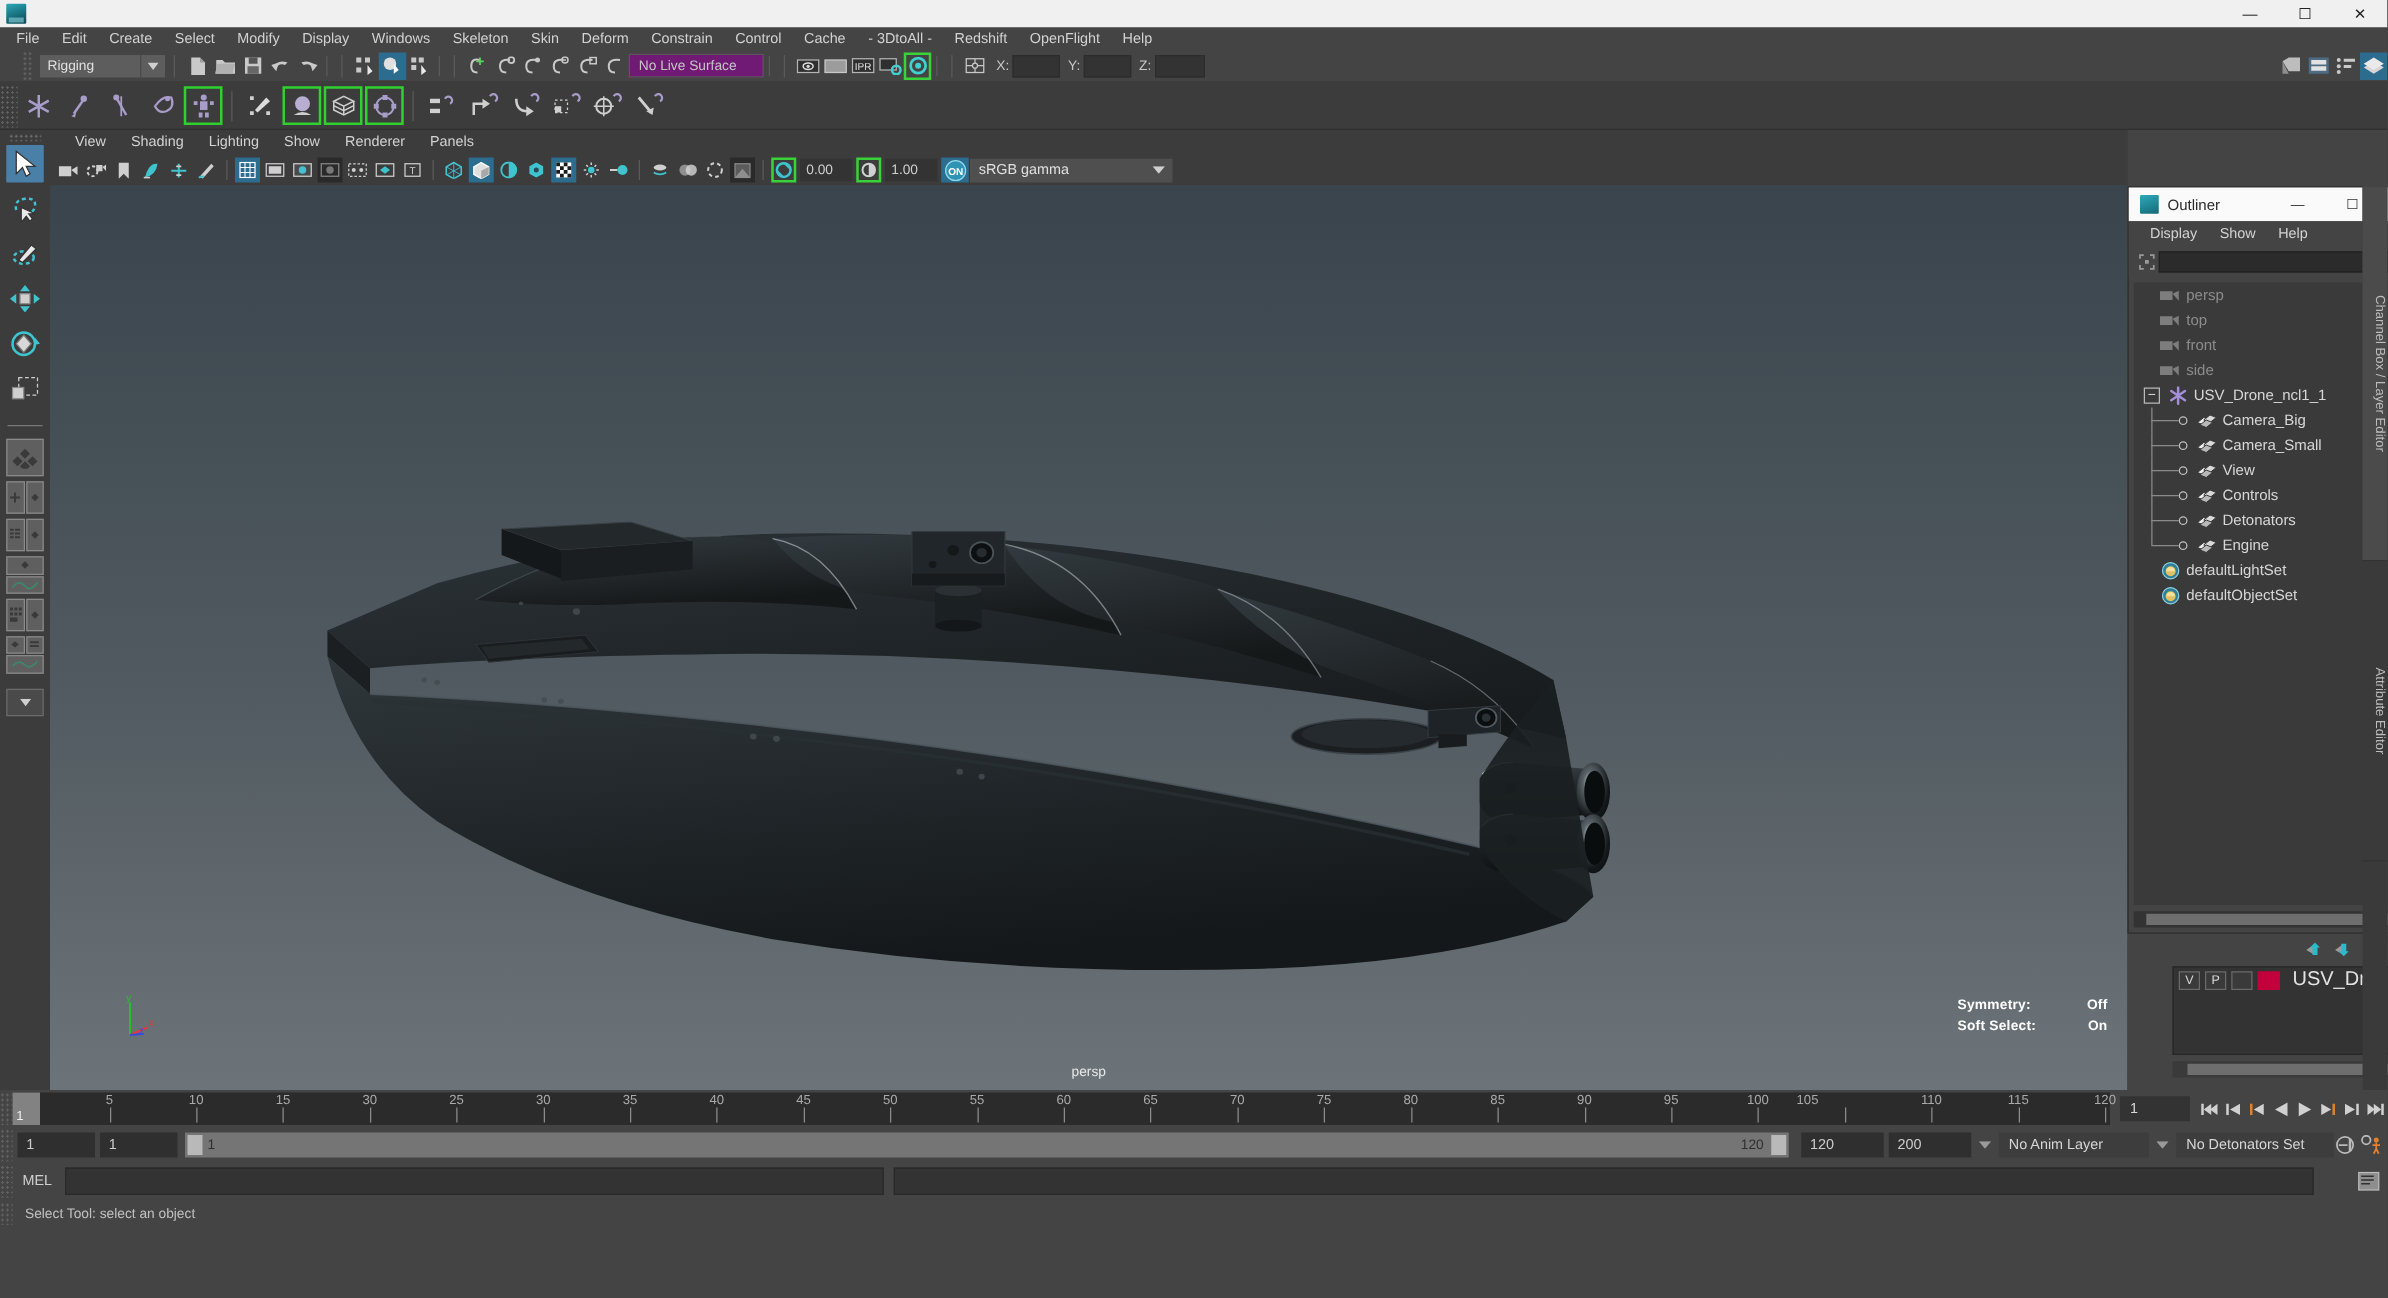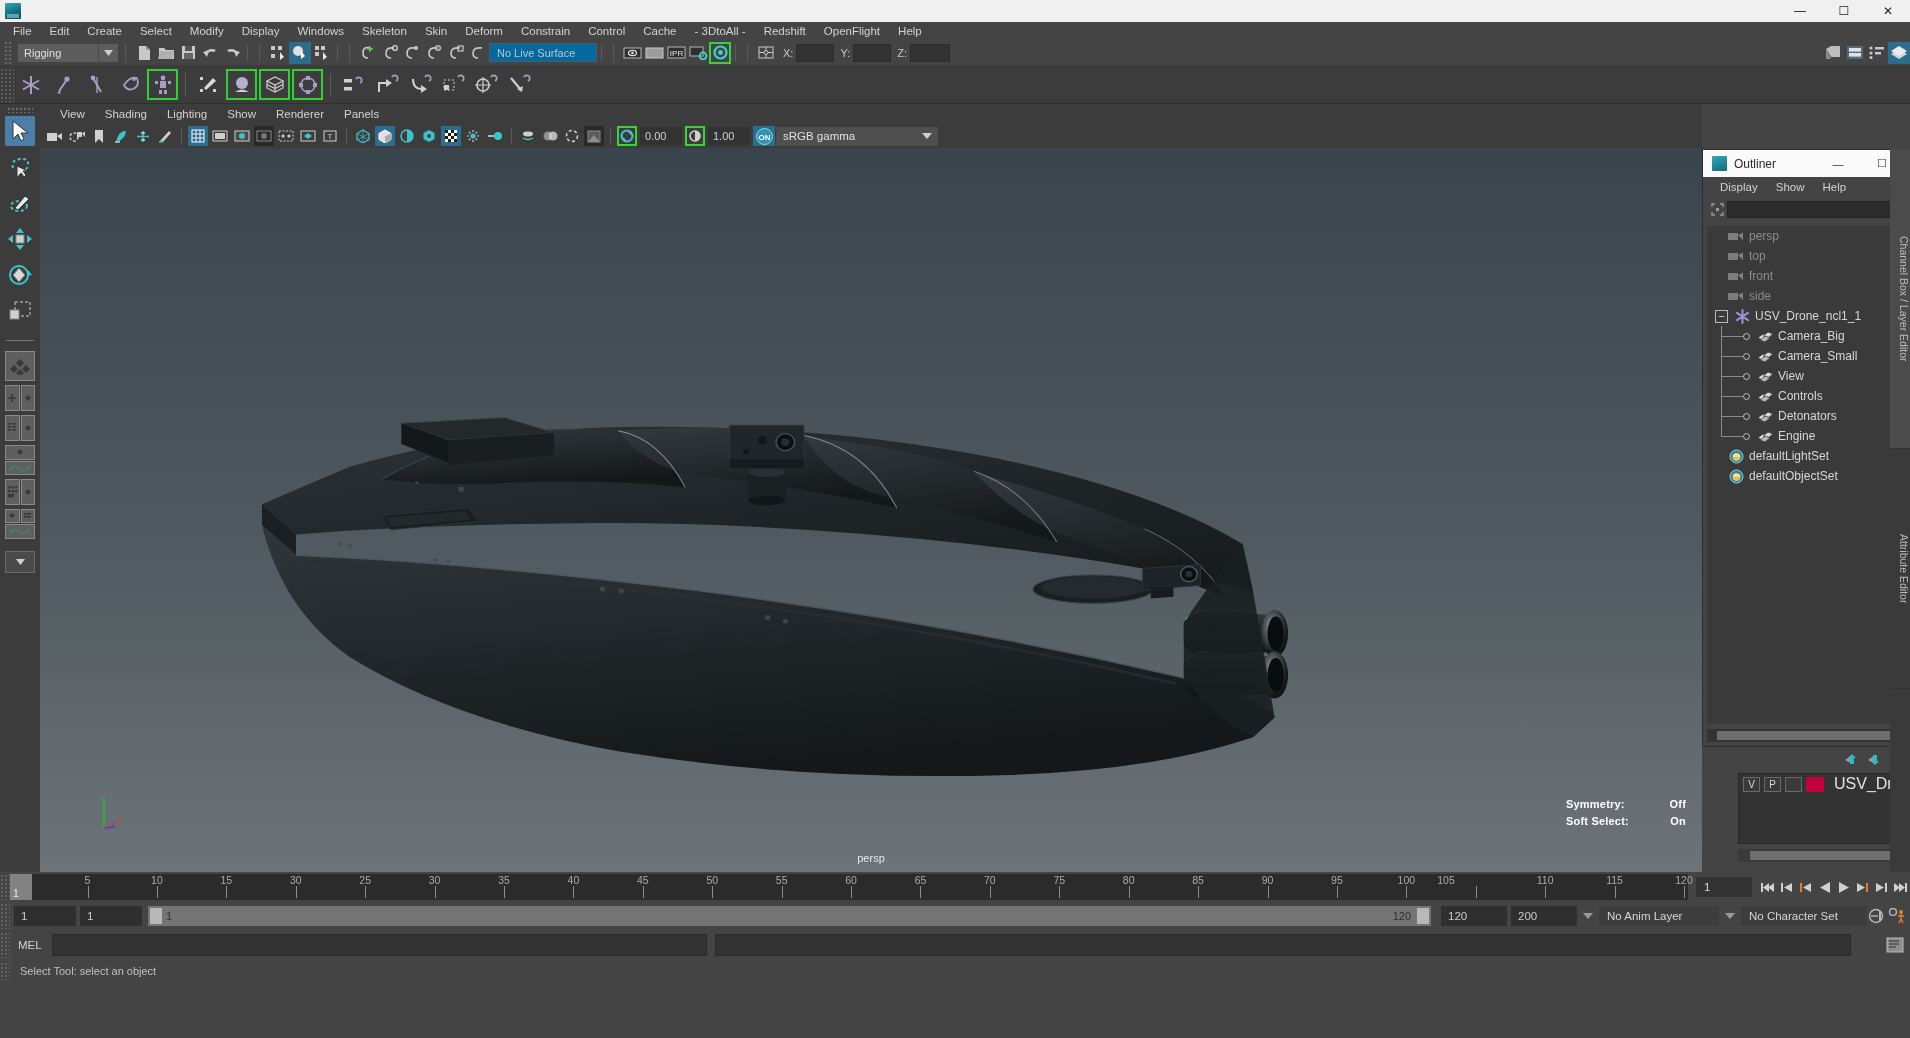--- a/index.html
+++ b/index.html
@@ -12,30 +12,30 @@
   .tb-ico:after{content:"";position:absolute;left:2px;bottom:1px;right:2px;height:4px;background:#8fd4de;opacity:.6;}
   .tb-title { font-size:12.5px; color:#1b1b1b; font-family:"Liberation Sans",sans-serif; white-space:nowrap;}
   .tb-btns { margin-left:auto; display:flex; height:22px;}
   .tb-btn { width:44px;height:22px;display:flex;align-items:center;justify-content:center;color:#222;font-size:12px;}
 
   
   .menubar { height:18px; background:#444444; display:flex; align-items:center; padding-left:4px; }
   .menubar .mi { padding:0 9px; font-size:11.5px; color:#d2d2d2; line-height:18px; white-space:nowrap;}
 
   
-  .statusline { height:26px; background:#444444; display:flex; align-items:center; gap:0px; padding-left:4px; border-bottom:1px solid #3a3a3a;}
+  .statusline { height:26px; background:#444444; display:flex; align-items:center; gap:0px; padding-left:18px; border-bottom:1px solid #3a3a3a;}
   .grip { width:8px;height:24px; background-image:radial-gradient(#6e6e6e 35%, transparent 36%); background-size:4px 4px; opacity:.8;}
   .sel-combo { width:80px;height:18px; background:#5d5d5d; color:#e0e0e0; font-size:11px; display:flex;align-items:center;padding-left:6px; margin-left:6px;}
   .sel-arrow { width:20px;height:18px;background:#5d5d5d; border-left:1px solid #4a4a4a; display:flex;align-items:center;justify-content:center;}
   .sep { width:1px;height:18px;background:#5a5a5a; margin:0 7px;}
   .sepnarrow { width:1px;height:16px;background:#5a5a5a; margin:0 4px;}
   .ibtn { width:22px;height:22px; display:flex;align-items:center;justify-content:center; }
   .ibtn.on { background:#2c6c8f; }
   .ibtn.green { outline:2px solid #39d339; outline-offset:-2px;}
-  .live { width:108px;height:19px;background:#0369a1;border:1px solid #585858;color:#c4c4c4;font-size:11px;display:flex;align-items:center;padding-left:7px;}
+  .live { width:108px;height:19px;background:#701a75;border:1px solid #585858;color:#c4c4c4;font-size:11px;display:flex;align-items:center;padding-left:7px;}
   .coordlbl { font-size:11px;color:#c8c8c8;margin:0 3px 0 6px;}
   .coordbox { width:38px;height:18px;background:#333333;border:1px solid #2c2c2c;}
   .coordbox.w { width:40px;}
 
   
   .shelfbar { height:38px; background:#3c3c3c; display:flex; align-items:center; border-bottom:1px solid #2f2f2f;}
   .shelf-grip{ width:14px;height:34px;background-image:radial-gradient(#6e6e6e 35%,transparent 36%);background-size:4px 4px;opacity:.7;}
   .sicon { width:31px;height:31px;display:flex;align-items:center;justify-content:center; margin:0 1px;}
   .sicon.br { outline:2px solid #2fd02f; outline-offset:-2px; }
   .shelf-sep{width:1px;height:24px;background:#5a5a5a;margin:0 6px;}
@@ -1340,21 +1340,21 @@
     <svg width="10" height="6">
         <polygon points="0,0 10,0 5,6" fill="#9a9a9a"></polygon>
       </svg>
   </div>
   <div class="rb-wide">No Anim Layer</div>
   <div class="rb-arrow">
     <svg width="10" height="6">
         <polygon points="0,0 10,0 5,6" fill="#9a9a9a"></polygon>
       </svg>
   </div>
-  <div class="rb-wide" style="width:126px;">No Character Set</div>
+  <div class="rb-wide" style="width:126px;">No Detonators Set</div>
   <div class="pbtn">
     <svg width="18" height="16">
         <circle cx="8" cy="8" r="6.5" fill="none" stroke="#b9b9b9" stroke-width="1.4"></circle>
         <path d="M3,8 h7" stroke="#b9b9b9" stroke-width="1.4"></path>
         <rect x="11" y="3" width="2" height="10" fill="#b9b9b9"></rect>
       </svg>
   </div>
   <div class="pbtn" style="width:24px;">
     <svg width="20" height="16">
         <circle cx="5" cy="4" r="3.4" fill="none" stroke="#b9b9b9" stroke-width="1.4"></circle>

